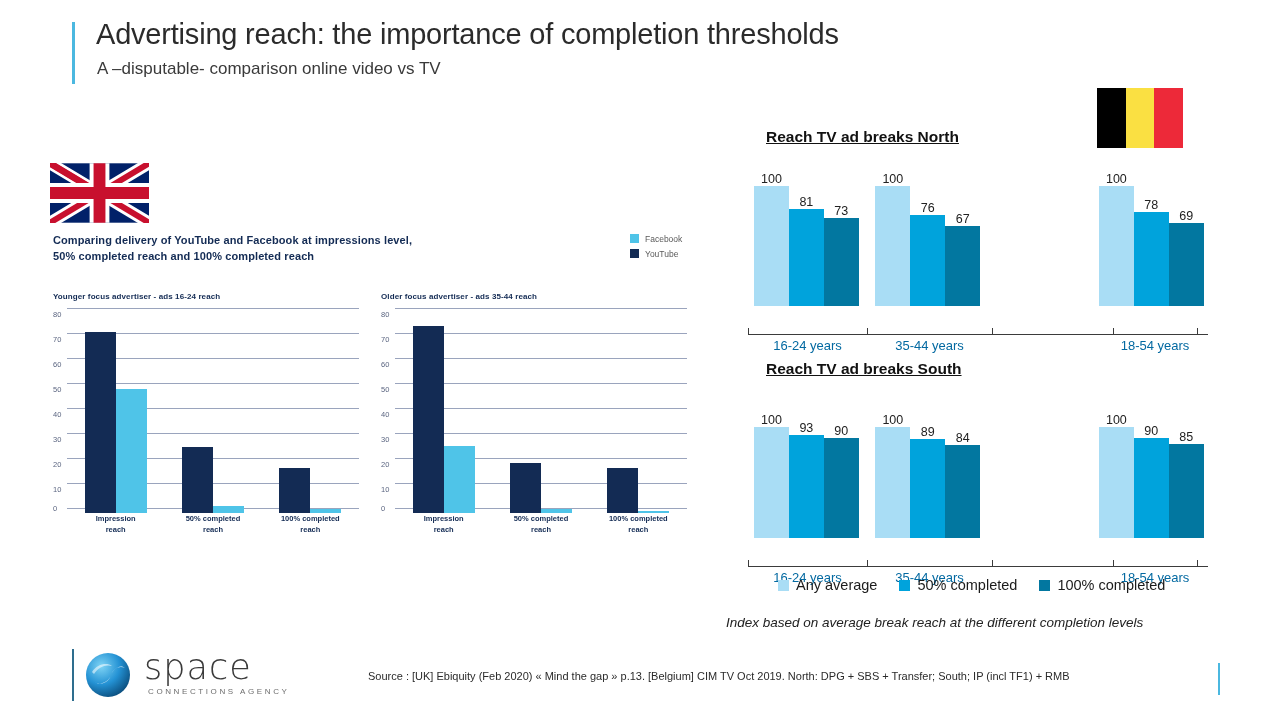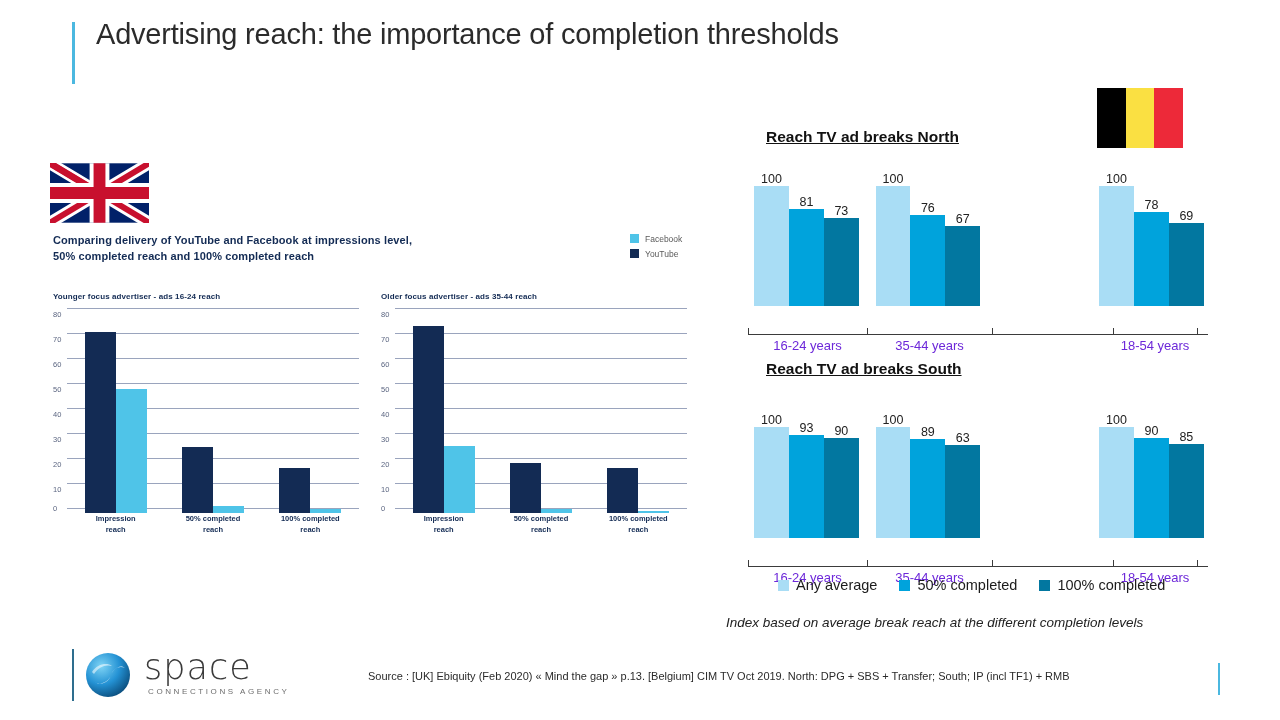--- a/index.html
+++ b/index.html
@@ -85,34 +85,34 @@
   .be-title {
     position: absolute; left: 18px; top: 0px;
     font-size: 15.5px; font-weight: bold; color: #111; text-decoration: underline;
     white-space: nowrap;
   }
   .be-plot { position: absolute; left: 0px; top: 28px; right: 0px; height: 150px; }
   .be-bars {
     position: absolute; left: 0; right: 0; bottom: 0; top: 0;
     display: flex; align-items: flex-end;
   }
-  .be-group { display: flex; align-items: flex-end; height: 100%; justify-content: flex-end; }
+  .be-group { display: flex; align-items: flex-end; height: 100%; }
   .be-bar-wrap { position: relative; height: 100%; display: flex; align-items: flex-end; }
   .be-bar { width: 100%; }
   .be-val {
     position: absolute; left: 50%; transform: translateX(-50%);
     font-size: 12.5px; color: #222; white-space: nowrap;
   }
   .be-axis {
     position: absolute; left: 0; right: 0; top: 178px; height: 1px; background: #3b3b3b;
   }
   .be-tick { position: absolute; top: 172px; width: 1px; height: 7px; background: #3b3b3b; }
   .be-xlabels { position: absolute; left: 0; right: 0; top: 182px; height: 22px; }
   .be-xlabel {
-    position: absolute; font-size: 13px; color: #6d28d9; text-align: center;
+    position: absolute; font-size: 13px; color: #0369a1; text-align: center;
     white-space: nowrap;
   }
 
   
   #be-legend {
     position: absolute; left: 778px; top: 577px; display: flex; align-items: center;
   }
   #be-legend .bl-item { display: flex; align-items: center; margin-right: 22px; }
   #be-legend .bl-sw { width: 11px; height: 11px; margin-right: 7px; }
   #be-legend .bl-tx { font-size: 14.5px; color: #1b1b1b; white-space: nowrap; }
@@ -146,20 +146,21 @@
     position: absolute; left: 76px; top: 42px;
     font-size: 8px; color: #6d6d6d; letter-spacing: 2.6px;
   }
 </style>
 </head>
 <body>
 
 <div id="header">
   <div id="header-accent"></div>
   <div id="header-title">Advertising reach: the importance of completion thresholds</div>
+  <div id="header-subtitle">A –disputable- comparison online video vs TV</div>
 </div>
 
 <div id="flag-uk" class="flag-box">
   <svg width="99" height="60" viewBox="0 0 60 36">
     <rect width="60" height="36" fill="#012169"></rect>
     <path d="M0,0 L60,36 M60,0 L0,36" stroke="#FFFFFF" stroke-width="7.2"></path>
     <path d="M0,0 L60,36" stroke="#C8102E" stroke-width="4" clip-path="polygon(0 0, 30 0, 30 18, 0 18)"></path>
     <path d="M0,0 L60,36 M60,0 L0,36" stroke="#C8102E" stroke-width="3.6"></path>
     <path d="M30,0 v36 M0,18 h60" stroke="#FFFFFF" stroke-width="12"></path>
     <path d="M30,0 v36 M0,18 h60" stroke="#C8102E" stroke-width="7.2"></path>
@@ -385,21 +386,21 @@
       <div class="be-group" style="width:22.8%;margin-left:3.6%;">
         <div class="be-bar-wrap" style="width:33.3%">
           <div class="be-val" style="bottom:74%">100</div>
           <div class="be-bar" style="height:74%;background:#A9DDF5"></div>
         </div>
         <div class="be-bar-wrap" style="width:33.3%">
           <div class="be-val" style="bottom:65.9%">89</div>
           <div class="be-bar" style="height:65.9%;background:#00A3DC"></div>
         </div>
         <div class="be-bar-wrap" style="width:33.3%">
-          <div class="be-val" style="bottom:62.2%">63</div>
+          <div class="be-val" style="bottom:62.2%">84</div>
           <div class="be-bar" style="height:62.2%;background:#0277A0"></div>
         </div>
       </div>
       <div class="be-group" style="width:22.8%;"></div>
       <div class="be-group" style="width:22.8%;margin-left:3.0%;">
         <div class="be-bar-wrap" style="width:33.3%">
           <div class="be-val" style="bottom:74%">100</div>
           <div class="be-bar" style="height:74%;background:#A9DDF5"></div>
         </div>
         <div class="be-bar-wrap" style="width:33.3%">

